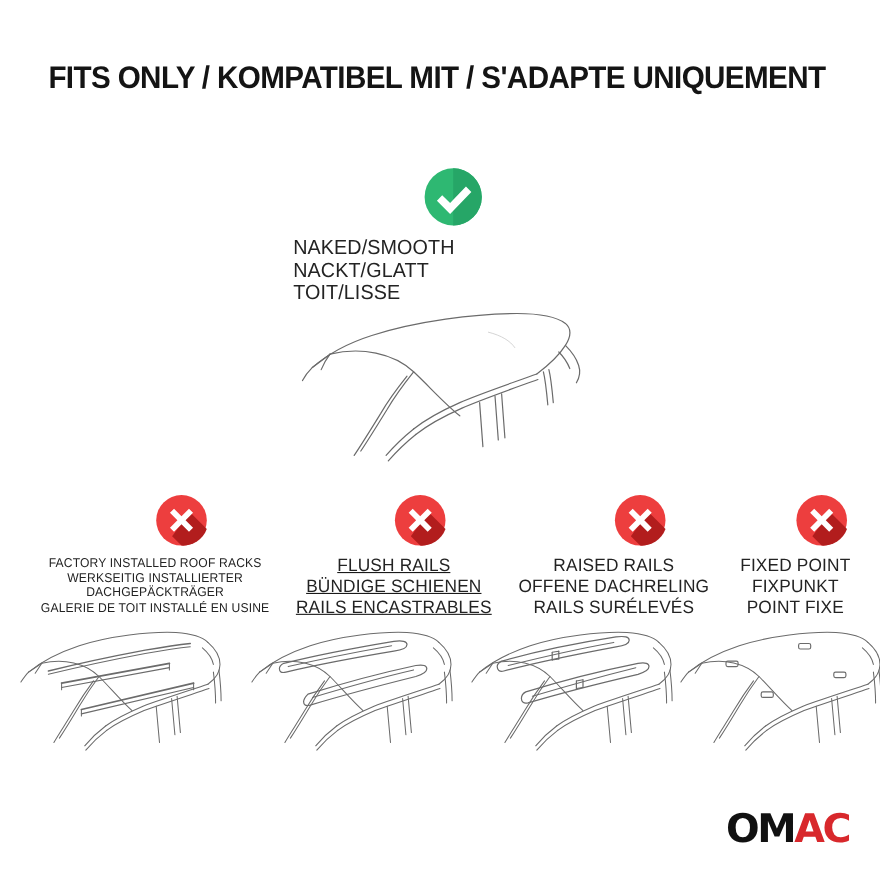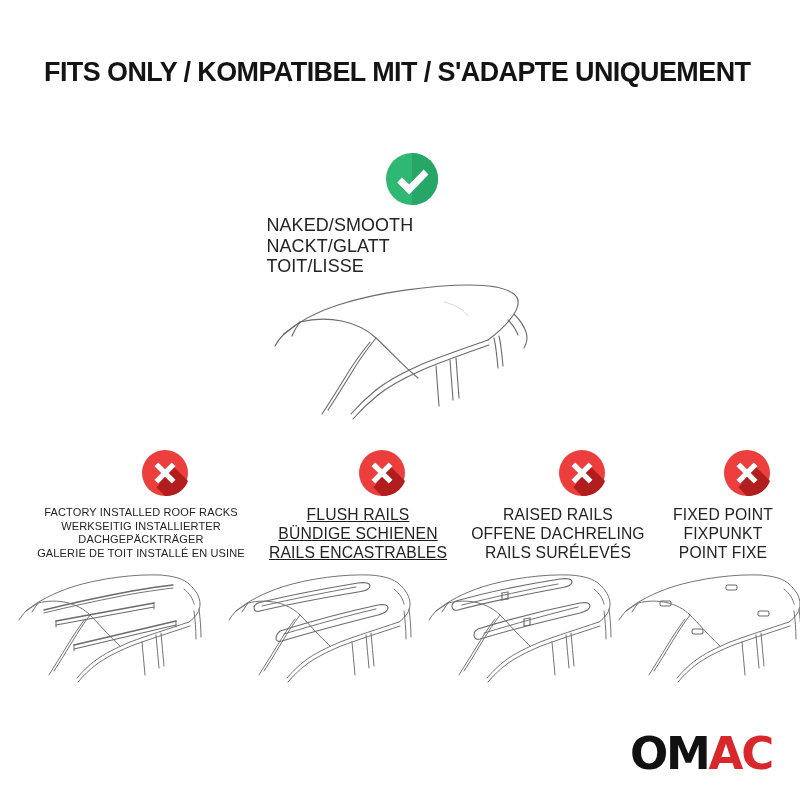--- a/index.html
+++ b/index.html
@@ -128,21 +128,21 @@
   .rs1 { left: 8px;   top: 549px; }
   .rs2 { left: 218px; top: 549px; }
   .rs3 { left: 418px; top: 549px; }
   .rs4 { left: 608px; top: 549px; }
 
   
   .logo {
     position: absolute;
     right: 28px;
     bottom: 24px;
-    font-size: 45px;
+    font-size: 36px;
     font-weight: bold;
     letter-spacing: -2.2px;
     line-height: 44px;
     font-family: "DejaVu Sans", sans-serif;
   }
   .logo .om { color: #111111; }
   .logo .ac { color: #D8282C; }
 </style>
 </head>
 <body>

